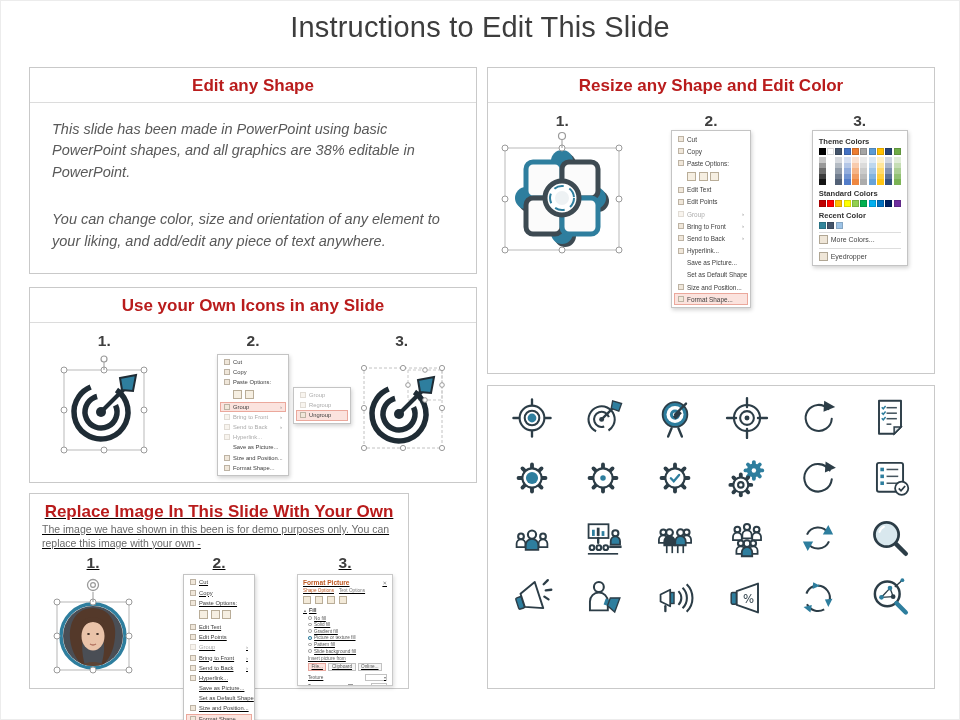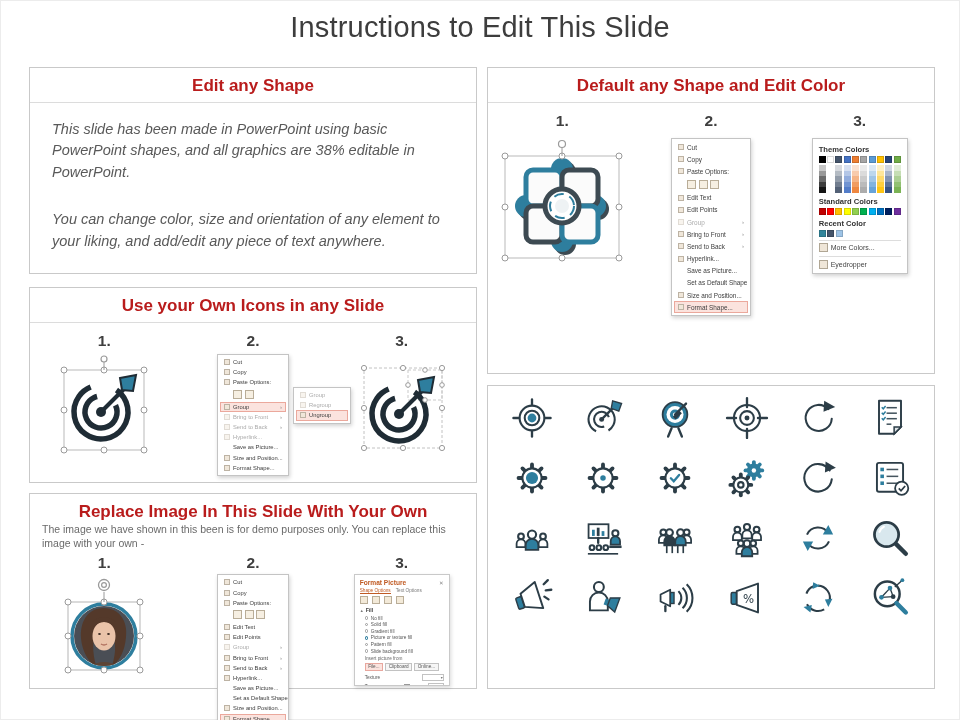--- a/index.html
+++ b/index.html
@@ -4,21 +4,21 @@
 <style>
   html,body{margin:0;padding:0;}
   body{width:960px;height:720px;background:#fff;font-family:"Liberation Sans",sans-serif;position:relative;overflow:hidden;}
   .slide{position:absolute;inset:0;border:1px solid #ececec;background:#fff;}
   .title{position:absolute;top:10px;left:0;width:100%;text-align:center;font-size:29px;color:#3d3d3d;font-weight:400;letter-spacing:.2px;}
   .panel{position:absolute;border:1px solid #c9c9c9;background:#fff;box-sizing:border-box;}
   .p-head{font-weight:bold;font-size:17px;color:#b91c1c;text-align:center;padding:8px 4px 6px;border-bottom:1px solid #dcdcdc;}
   .pA{left:28px;top:66px;width:448px;height:207px;}
   .pB{left:486px;top:66px;width:448px;height:307px;}
   .pC{left:28px;top:286px;width:448px;height:196px;}
-  .pD{left:28px;top:492px;width:448px;height:196px;}
+  .pD{left:28px;top:492px;width:380px;height:196px;text-decoration:underline;}
   .pE{left:486px;top:384px;width:448px;height:304px;}
   .pA-body{padding:16px 22px 0;}
   .pA-body p{font-style:italic;font-size:14.5px;color:#595959;line-height:1.48;margin:0 0 26px;}
   .steps{display:flex;padding-top:9px;}
   .steps span{flex:1;text-align:center;font-weight:bold;font-size:15.5px;color:#3f3f3f;}
   .cols{display:flex;}
   .col{flex:1;display:flex;justify-content:center;align-items:flex-start;}
   .pD .p-head{border-bottom:none;padding-bottom:1px;}
   .pD-sub{font-size:10.5px;color:#6a6a6a;padding:0 12px;line-height:1.3;}
   .pE-sub{font-style:italic;font-size:10.5px;color:#7a7a7a;text-align:center;padding:1px 0 6px;border-bottom:1px solid #dcdcdc;}
@@ -85,27 +85,27 @@
 
   <section class="panel pA">
     <div class="p-head">Edit any Shape</div>
     <div class="pA-body">
       <p>This slide has been made in PowerPoint using basic PowerPoint shapes, and all graphics are 38% editable in PowerPoint.</p>
       <p>You can change color, size and orientation of any element to your liking, and add/edit any piece of text anywhere.</p>
     </div>
   </section>
 
   <section class="panel pB">
-    <div class="p-head">Default any Shape and Edit Color</div>
+    <div class="p-head">Resize any Shape and Edit Color</div>
     <div class="steps">
       <span>1.</span>
       <span>2.</span>
       <span>3.</span>
     </div>
-    <div class="cols" style="margin-top:8px;">
+    <div class="cols" style="">
       <div class="col">
         <div class="fig">
           <svg width="138" height="132" viewBox="0 0 138 132">
             <rect x="12" y="18" width="114" height="102" fill="none" stroke="#b9b9b9" stroke-width="1"></rect>
 
             <g>
               <circle cx="72" cy="34" r="11" fill="#3d4a52"></circle>
                 <circle cx="69" cy="31" r="11" fill="#2e7e9e"></circle>
               <circle cx="72" cy="106" r="11" fill="#3d4a52"></circle>
                 <circle cx="69" cy="103" r="11" fill="#2e7e9e"></circle>

